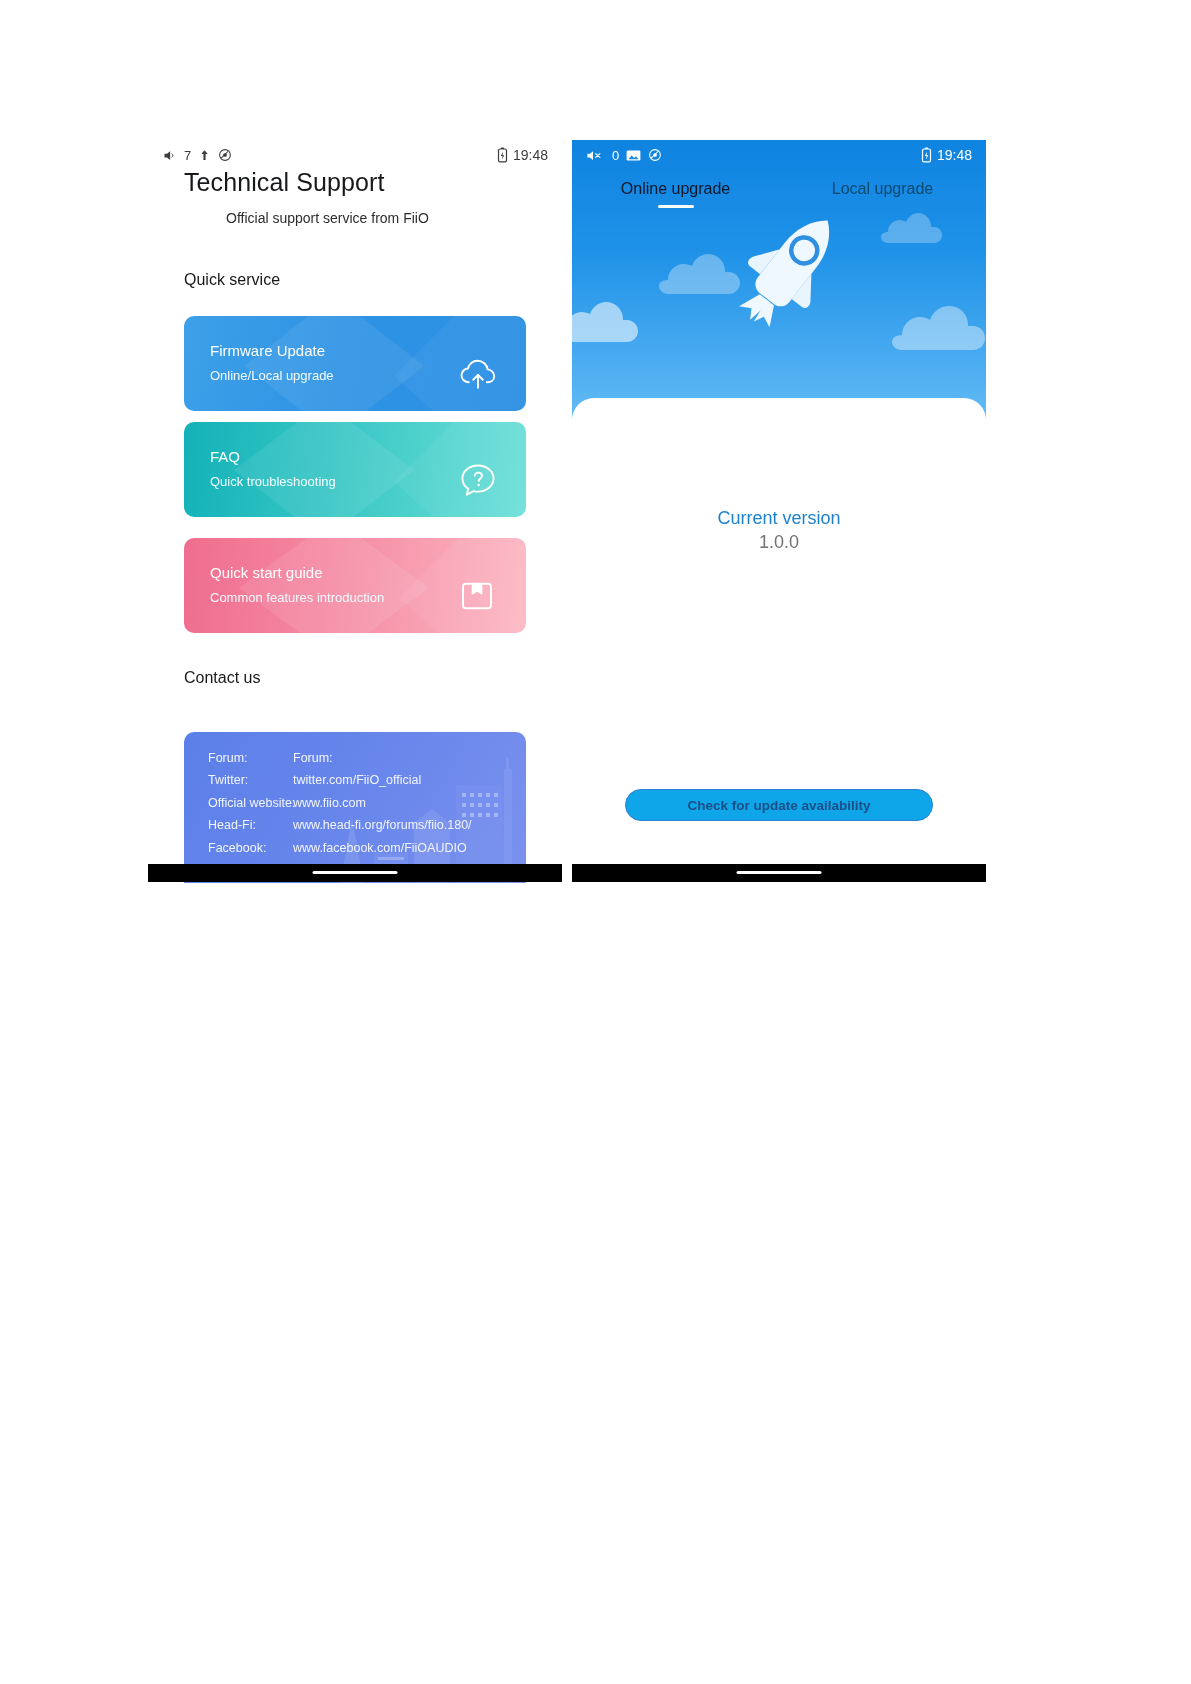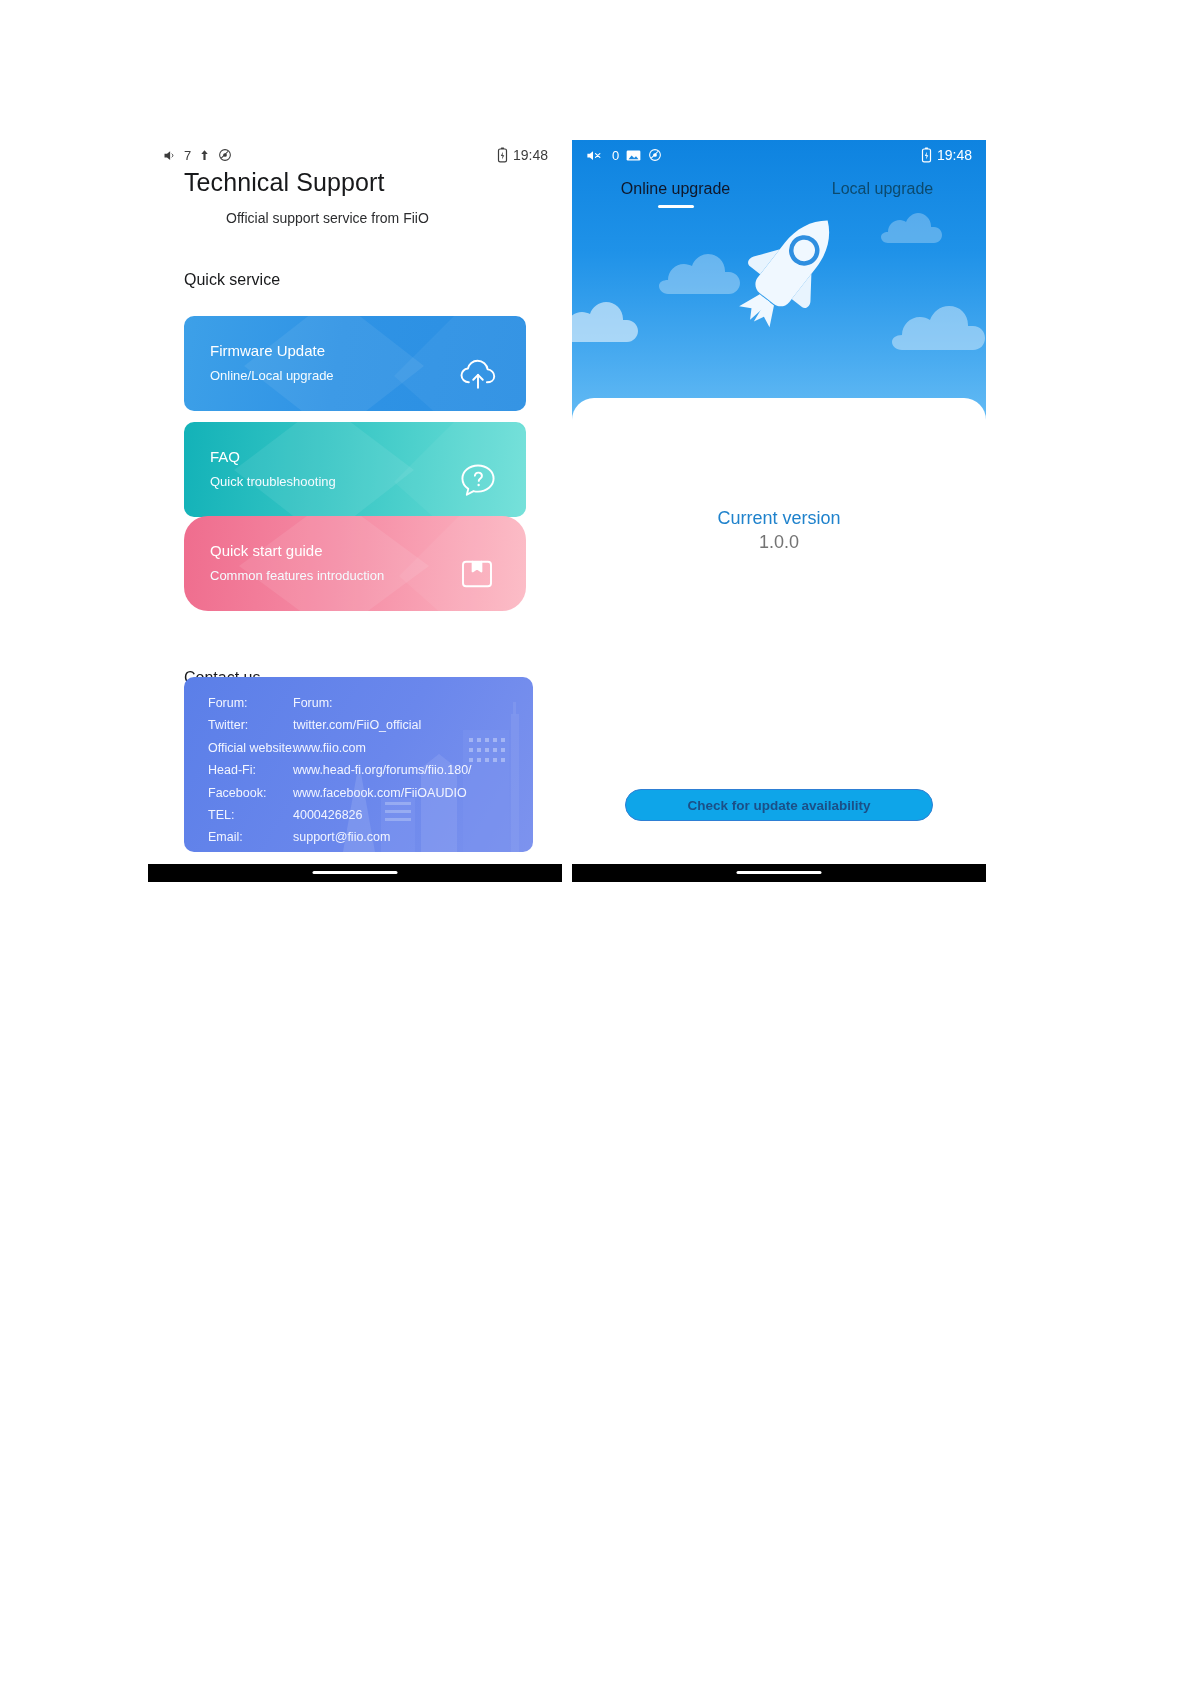--- a/index.html
+++ b/index.html
@@ -30,23 +30,23 @@
   #sec-contact{top:529px;}
 
   .card{position:absolute;left:36px;width:342px;height:95px;border-radius:10px;overflow:hidden;}
   .card .ctitle{position:absolute;left:26px;top:26px;font-size:15px;color:#ffffff;}
   .card .csub{position:absolute;left:26px;top:52px;font-size:13px;color:#f4fbff;}
   .card .cicon{position:absolute;right:26px;bottom:14px;width:44px;height:44px;}
   .card .deco{position:absolute;inset:0;}
 
   #card-firmware{top:176px;background:linear-gradient(100deg,#3da0e8 0%,#2f93e5 45%,#2b8fe3 100%);}
   #card-faq{top:282px;background:linear-gradient(95deg,#13b2b8 0%,#3bc8c6 48%,#6fe0d8 100%);}
-  #card-guide{top:376px;background:linear-gradient(95deg,#ef6d8e 0%,#f58ba4 45%,#fcb9c4 100%);border-radius:24px;}
-
-  #card-contact{top:537px;height:175px;background:linear-gradient(120deg,#5b7fe8 0%,#6a87ec 55%,#7d93ee 100%);padding-left:7px;}
+  #card-guide{top:398px;background:linear-gradient(95deg,#ef6d8e 0%,#f58ba4 45%,#fcb9c4 100%);}
+
+  #card-contact{top:592px;height:175px;background:linear-gradient(120deg,#5b7fe8 0%,#6a87ec 55%,#7d93ee 100%);}
   .contact-rows{position:absolute;left:24px;top:15px;right:10px;}
   .crow{display:flex;font-size:12.5px;color:#f2f5ff;line-height:22.4px;white-space:nowrap;}
   .ckey{width:85px;flex:0 0 85px;}
   .cval{flex:1;}
 
   
   .skyline{position:absolute;right:0;bottom:0;width:190px;height:150px;opacity:.55;}
 
   
   .hero{position:absolute;left:0;top:0;width:414px;height:280px;

